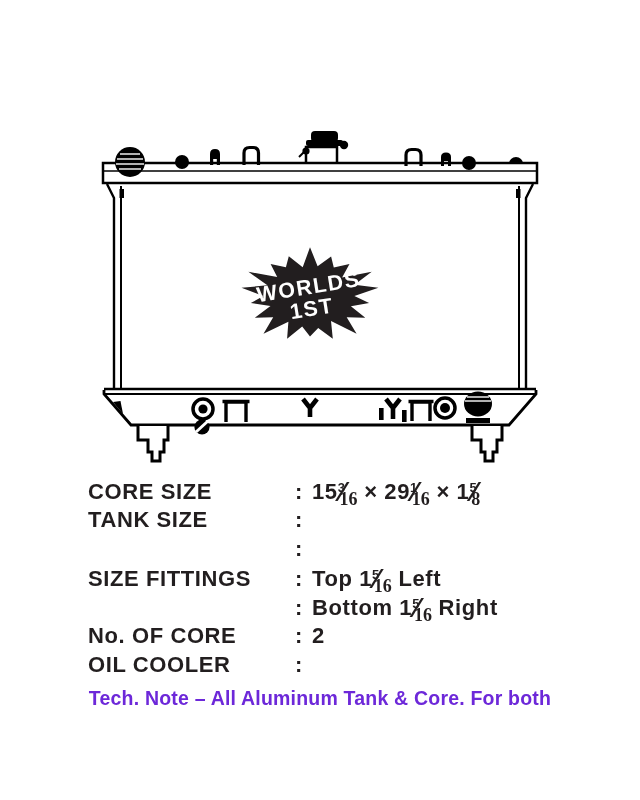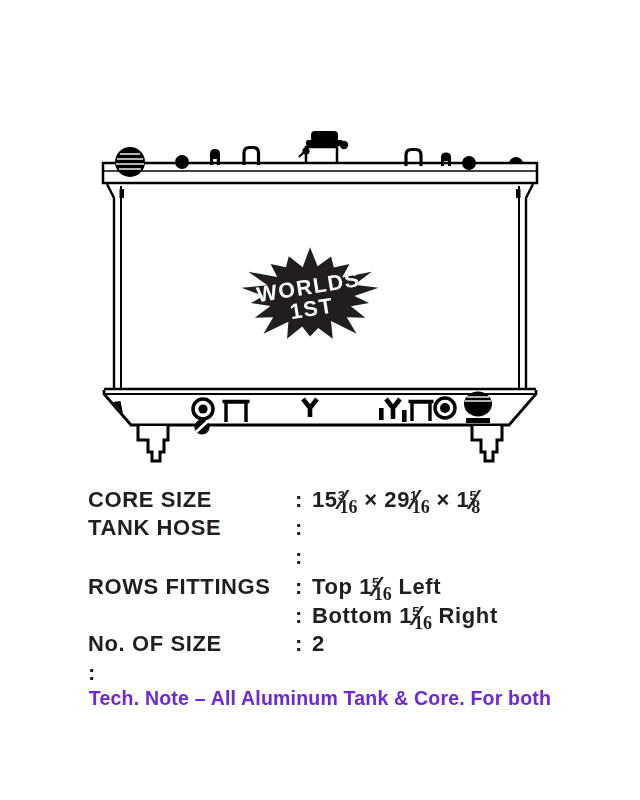--- a/index.html
+++ b/index.html
@@ -4,21 +4,21 @@
 <style>
   html,body{margin:0;padding:0;background:#fff;}
   body{width:640px;height:800px;position:relative;overflow:hidden;
        font-family:"Liberation Sans",sans-serif;}
   .page{position:absolute;inset:0;background:#fff;}
   svg.diagram{position:absolute;left:0;top:0;display:block;}
 
   .specs{position:absolute;left:0;top:470px;width:640px;color:#221e1f;font-weight:bold;}
   .spec-row{display:flex;align-items:baseline;padding-left:88px;height:29px;
             font-size:22px;line-height:29px;letter-spacing:0.6px;white-space:nowrap;}
-  .spec-row:first-child{margin-top:14px;}
+  .spec-row:first-child{margin-top:6px;}
   .spec-label{width:207px;flex:none;}
   .spec-colon{width:17px;flex:none;}
   .spec-value{flex:1;}
   .fnum{font-size:13px;position:relative;top:-7px;margin-right:-2px;letter-spacing:0;}
   .fslash{font-size:27px;position:relative;top:2px;margin:0 -3px;letter-spacing:0;}
   .fden{font-size:18px;position:relative;top:6px;margin-left:-2px;letter-spacing:0;font-family:Liberation Serif, serif;}
 
   .technote{position:absolute;left:0;top:683px;width:640px;text-align:center;
             font-size:19.5px;line-height:30px;font-weight:bold;color:#6d28d9;letter-spacing:0.2px;}
 </style>
@@ -123,43 +123,44 @@
     </g>
   </svg>
 
   <div class="specs" id="spec-table">
       <div class="spec-row">
         <div class="spec-label">CORE SIZE</div>
         <div class="spec-colon">:</div>
         <div class="spec-value">15<span><span class="fnum">3</span><span class="fslash">⁄</span><span class="fden">16</span></span> × 29<span><span class="fnum">1</span><span class="fslash">⁄</span><span class="fden">16</span></span> × 1<span><span class="fnum">5</span><span class="fslash">⁄</span><span class="fden">8</span></span></div>
       </div>
       <div class="spec-row">
-        <div class="spec-label">TANK HOSE</div>
+        <div class="spec-label">TANK SIZE</div>
         <div class="spec-colon">:</div>
       </div>
       <div class="spec-row">
         <div class="spec-label"></div>
         <div class="spec-colon">:</div>
       </div>
       <div class="spec-row">
-        <div class="spec-label">ROWS FITTINGS</div>
+        <div class="spec-label">SIZE FITTINGS</div>
         <div class="spec-colon">:</div>
         <div class="spec-value">Top 1<span><span class="fnum">5</span><span class="fslash">⁄</span><span class="fden">16</span></span> Left</div>
       </div>
       <div class="spec-row">
         <div class="spec-label"></div>
         <div class="spec-colon">:</div>
         <div class="spec-value">Bottom 1<span><span class="fnum">5</span><span class="fslash">⁄</span><span class="fden">16</span></span> Right</div>
       </div>
       <div class="spec-row">
-        <div class="spec-label">No. OF SIZE</div>
+        <div class="spec-label">No. OF CORE</div>
         <div class="spec-colon">:</div>
         <div class="spec-value">2</div>
       </div>
       <div class="spec-row">
+        <div class="spec-label">OIL COOLER</div>
         <div class="spec-colon">:</div>
       </div>
     </div>
 
   <div class="technote">
     <div>Tech. Note – All Aluminum Tank &amp; Core. For both</div>
   </div>
 
 </div>
 

